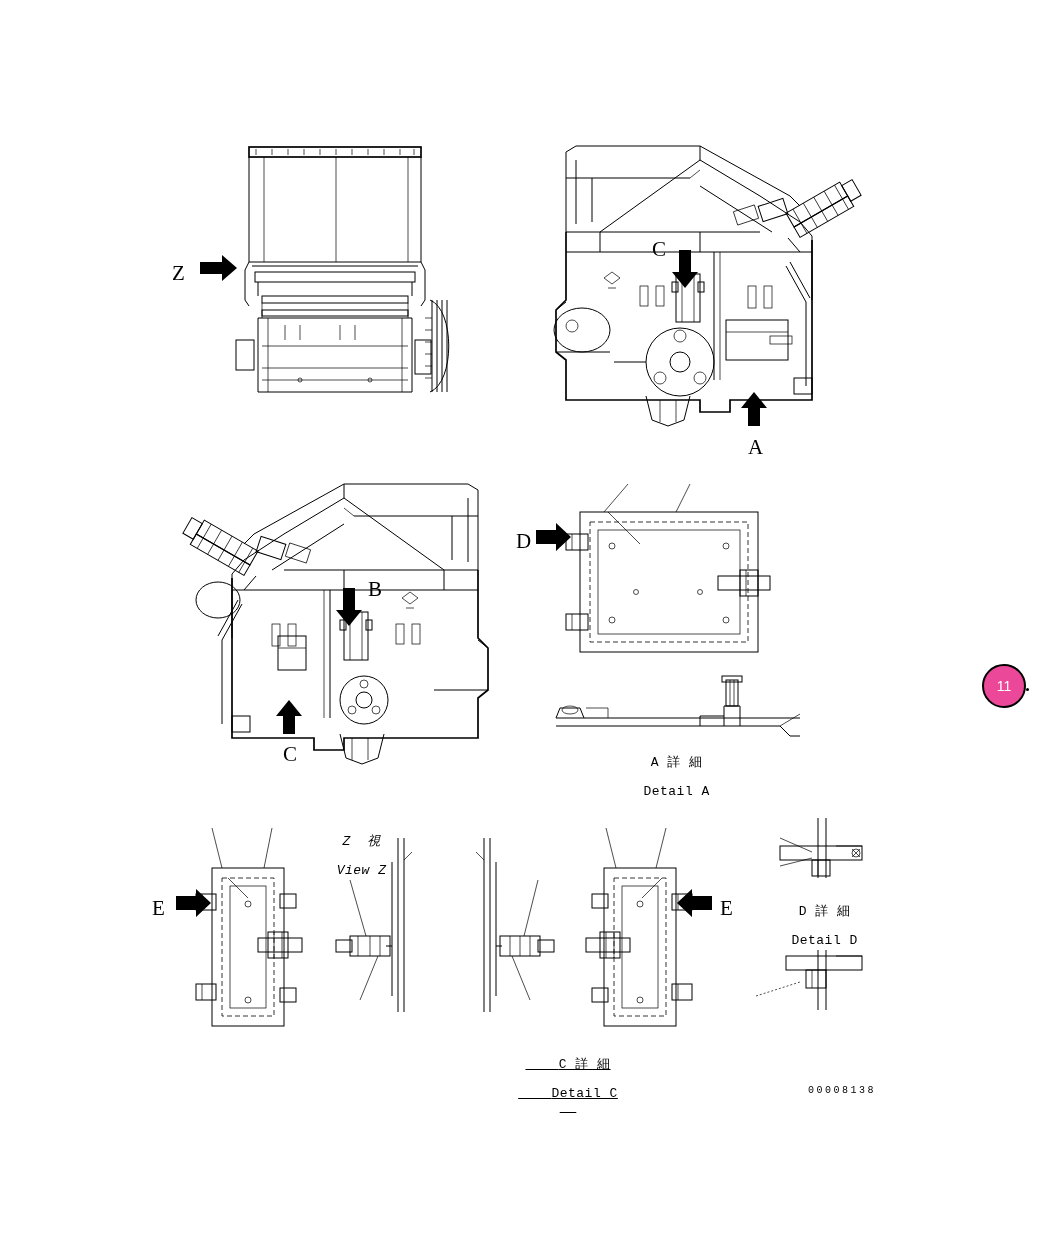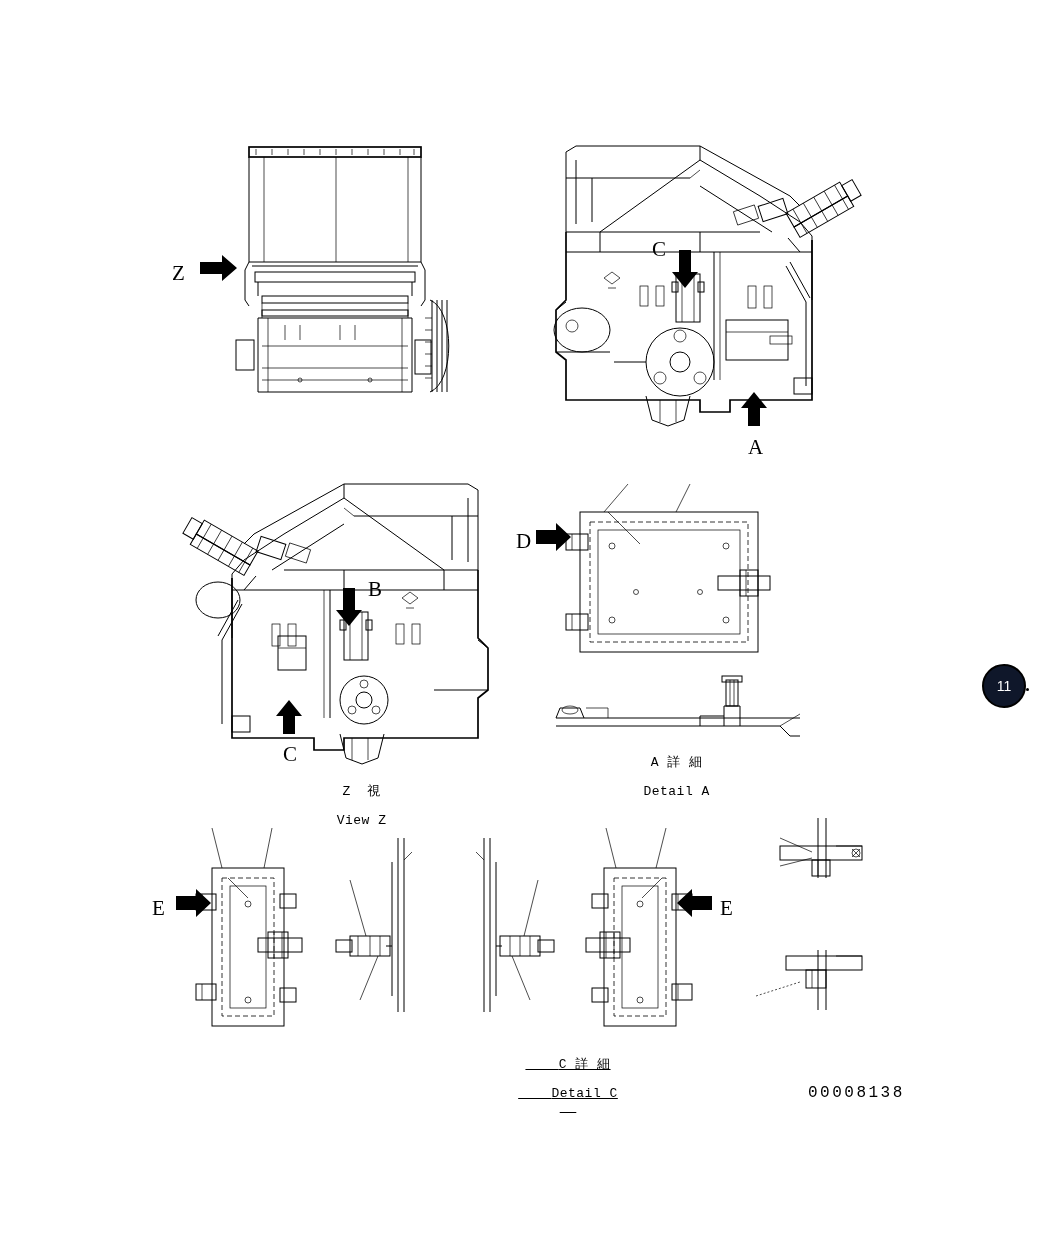--- a/index.html
+++ b/index.html
@@ -34,30 +34,30 @@
   .lbl-big {
     font-size: 21px;
     font-family: "Liberation Serif", serif;
   }
   .lbl-cap {
     font-size: 13px;
     text-align: center;
     letter-spacing: 0.5px;
   }
   .lbl-code {
-    font-size: 16px;
+    font-size: 10px;
     letter-spacing: 2.5px;
     text-align: right;
   }
   .callout {
     position: absolute;
     width: 40px;
     height: 40px;
     border-radius: 50%;
-    background: #0f172a;
+    background: #ec4899;
     border: 2px solid #000;
     color: #ffffff;
     font-size: 14px;
     font-family: "Liberation Sans", sans-serif;
     display: flex;
     align-items: center;
     justify-content: center;
   }
   .dot {
     position: absolute;
@@ -381,32 +381,36 @@
 
   <div class="lbl lbl-big" style="left:172px; top:262px;">Z</div>
   <div class="lbl lbl-big" style="left:652px; top:238px;">C</div>
   <div class="lbl lbl-big" style="left:748px; top:436px;">A</div>
   <div class="lbl lbl-big" style="left:368px; top:578px;">B</div>
   <div class="lbl lbl-big" style="left:283px; top:743px;">C</div>
   <div class="lbl lbl-big" style="left:516px; top:530px;">D</div>
   <div class="lbl lbl-big" style="left:152px; top:897px;">E</div>
   <div class="lbl lbl-big" style="left:720px; top:897px;">E</div>
 
-  <div class="lbl lbl-cap" style="left:300px; top:770px; width:90px;">
+  <div class="lbl lbl-cap" style="left:300px; top:820px; width:90px;font-style:italic;">
     <span>Z  視</span><br>
     <span>View Z</span>
   </div>
   <div class="lbl lbl-cap" style="left:600px; top:741px; width:120px;">
     <span>A 詳 細</span><br>
     <span>Detail A</span>
   </div>
   <div class="lbl lbl-cap" style="left:508px; top:1043px; width:120px;text-decoration:underline;">
     <span>C 詳 細</span><br>
     <span>Detail C</span>
   </div>
+  <div class="lbl lbl-cap" style="left:748px; top:890px; width:120px;">
+    <span>D 詳 細</span><br>
+    <span>Detail D</span>
+  </div>
 
   <div class="lbl lbl-code" style="left:808px; top:1085px;">00008138</div>
 
   <div class="callout" style="left:982px; top:664px;">
     <span>11</span>
   </div>
   <div class="dot" style="left:1026px; top:688px;"></div>
 
 </div>
 

